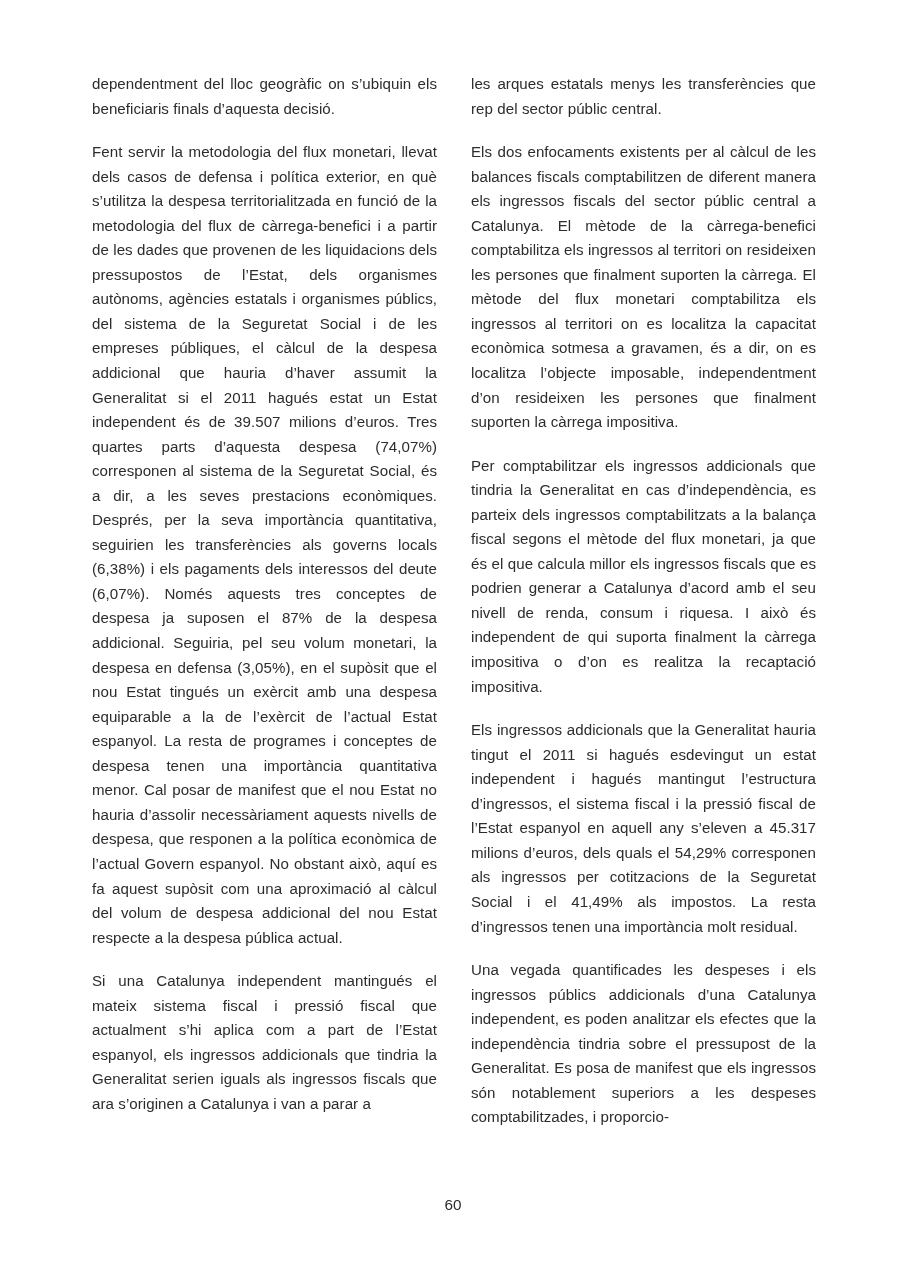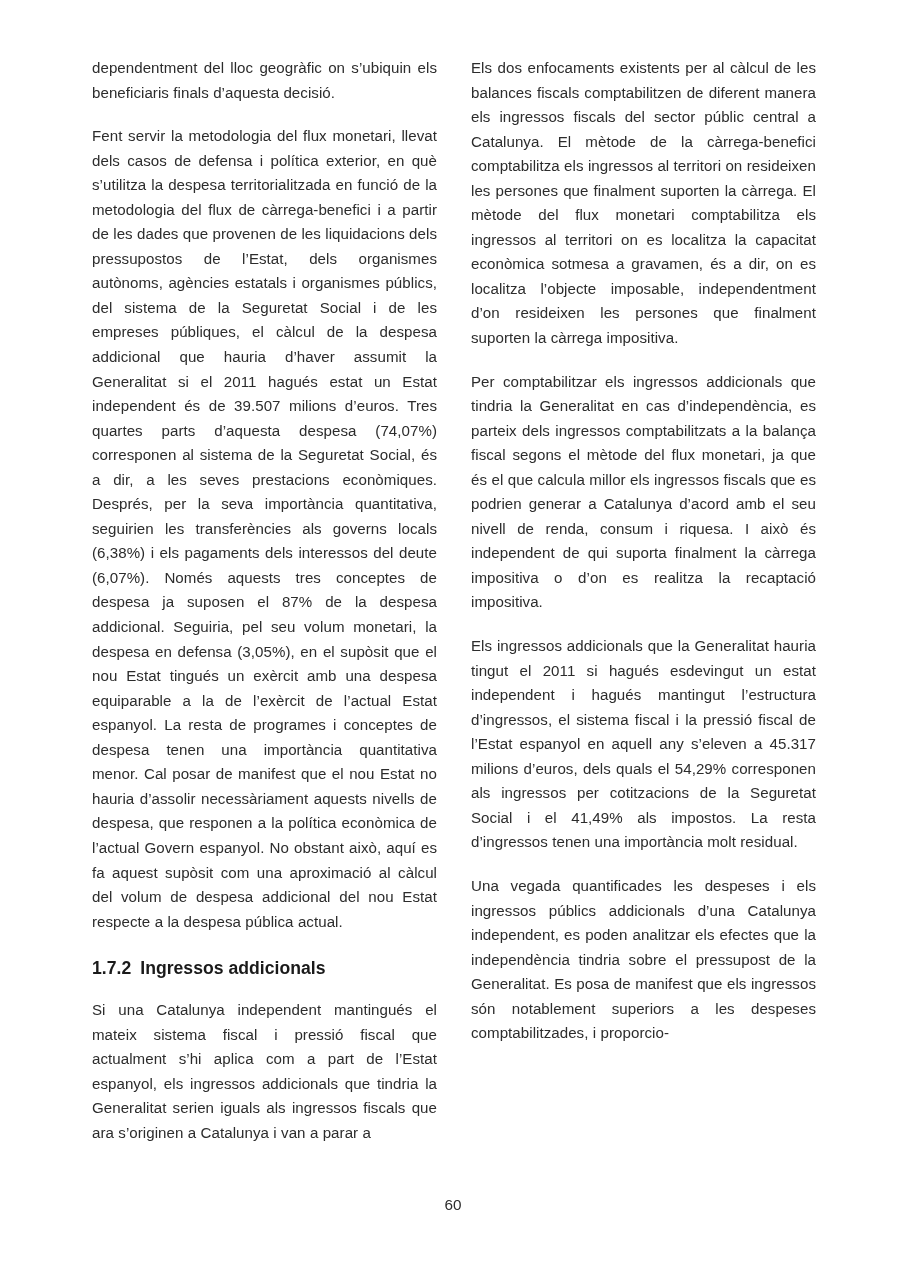--- a/index.html
+++ b/index.html
@@ -22,21 +22,21 @@
     top: 56px;
     width: 724px;
     display: flex;
     flex-direction: row;
     justify-content: space-between;
   }
   .column {
     width: 345px;
   }
   p.para {
-    margin: 0 0 19px 0;
+    margin: 16px 0 19px 0;
     font-size: 15.1px;
     line-height: 24.55px;
     text-align: justify;
     text-justify: inter-word;
     letter-spacing: 0.05px;
     word-spacing: 0.1px;
     hyphens: manual;
     color: #2c2c2c;
   }
   p.para:last-child {
@@ -66,25 +66,25 @@
 </head>
 <body>
 
 <div class="page">
 
   <div class="columns">
 
     <div class="column">
       <p class="para">dependentment del lloc geogràfic on s’ubiquin els beneficiaris finals d’aquesta decisió.</p>
       <p class="para">Fent servir la metodologia del flux monetari, llevat dels casos de defensa i política exterior, en què s’utilitza la despesa territorialitzada en funció de la metodologia del flux de càrrega-benefici i a partir de les dades que provenen de les liquidacions dels pressupostos de l’Estat, dels organismes autònoms, agències estatals i organismes públics, del sistema de la Seguretat Social i de les empreses públiques, el càlcul de la despesa addicional que hauria d’haver assumit la Generalitat si el 2011 hagués estat un Estat independent és de 39.507 milions d’euros. Tres quartes parts d’aquesta despesa (74,07%) corresponen al sistema de la Seguretat Social, és a dir, a les seves prestacions econòmiques. Després, per la seva importància quantitativa, seguirien les transferències als governs locals (6,38%) i els pagaments dels interessos del deute (6,07%). Només aquests tres conceptes de despesa ja suposen el 87% de la despesa addicional. Seguiria, pel seu volum monetari, la despesa en defensa (3,05%), en el supòsit que el nou Estat tingués un exèrcit amb una despesa equiparable a la de l’exèrcit de l’actual Estat espanyol. La resta de programes i conceptes de despesa tenen una importància quantitativa menor. Cal posar de manifest que el nou Estat no hauria d’assolir necessàriament aquests nivells de despesa, que responen a la política econòmica de l’actual Govern espanyol. No obstant això, aquí es fa aquest supòsit com una aproximació al càlcul del volum de despesa addicional del nou Estat respecte a la despesa pública actual.</p>
-      <h2 class="section-heading"><span class="num">1.7.2</span><span>Ingressos addicionals</span></h2>
       <p class="para">Si una Catalunya independent mantingués el mateix sistema fiscal i pressió fiscal que actualment s’hi aplica com a part de l’Estat espanyol, els ingressos addicionals que tindria la Generalitat serien iguals als ingressos fiscals que ara s’originen a Catalunya i van a parar a</p>
     </div>
 
     <div class="column">
+      <p class="para">les arques estatals menys les transferències que rep del sector públic central.</p>
       <p class="para">Els dos enfocaments existents per al càlcul de les balances fiscals comptabilitzen de diferent manera els ingressos fiscals del sector públic central a Catalunya. El mètode de la càrrega-benefici comptabilitza els ingressos al territori on resideixen les persones que finalment suporten la càrrega. El mètode del flux monetari comptabilitza els ingressos al territori on es localitza la capacitat econòmica sotmesa a gravamen, és a dir, on es localitza l’objecte imposable, independentment d’on resideixen les persones que finalment suporten la càrrega impositiva.</p>
       <p class="para">Per comptabilitzar els ingressos addicionals que tindria la Generalitat en cas d’independència, es parteix dels ingressos comptabilitzats a la balança fiscal segons el mètode del flux monetari, ja que és el que calcula millor els ingressos fiscals que es podrien generar a Catalunya d’acord amb el seu nivell de renda, consum i riquesa. I això és independent de qui suporta finalment la càrrega impositiva o d’on es realitza la recaptació impositiva.</p>
       <p class="para">Els ingressos addicionals que la Generalitat hauria tingut el 2011 si hagués esdevingut un estat independent i hagués mantingut l’estructura d’ingressos, el sistema fiscal i la pressió fiscal de l’Estat espanyol en aquell any s’eleven a 45.317 milions d’euros, dels quals el 54,29% corresponen als ingressos per cotitzacions de la Seguretat Social i el 41,49% als impostos. La resta d’ingressos tenen una importància molt residual.</p>
       <p class="para">Una vegada quantificades les despeses i els ingressos públics addicionals d’una Catalunya independent, es poden analitzar els efectes que la independència tindria sobre el pressupost de la Generalitat. Es posa de manifest que els ingressos són notablement superiors a les despeses comptabilitzades, i proporcio-</p>
     </div>
 
   </div>
 
   <div class="pagenum">60</div>
 

